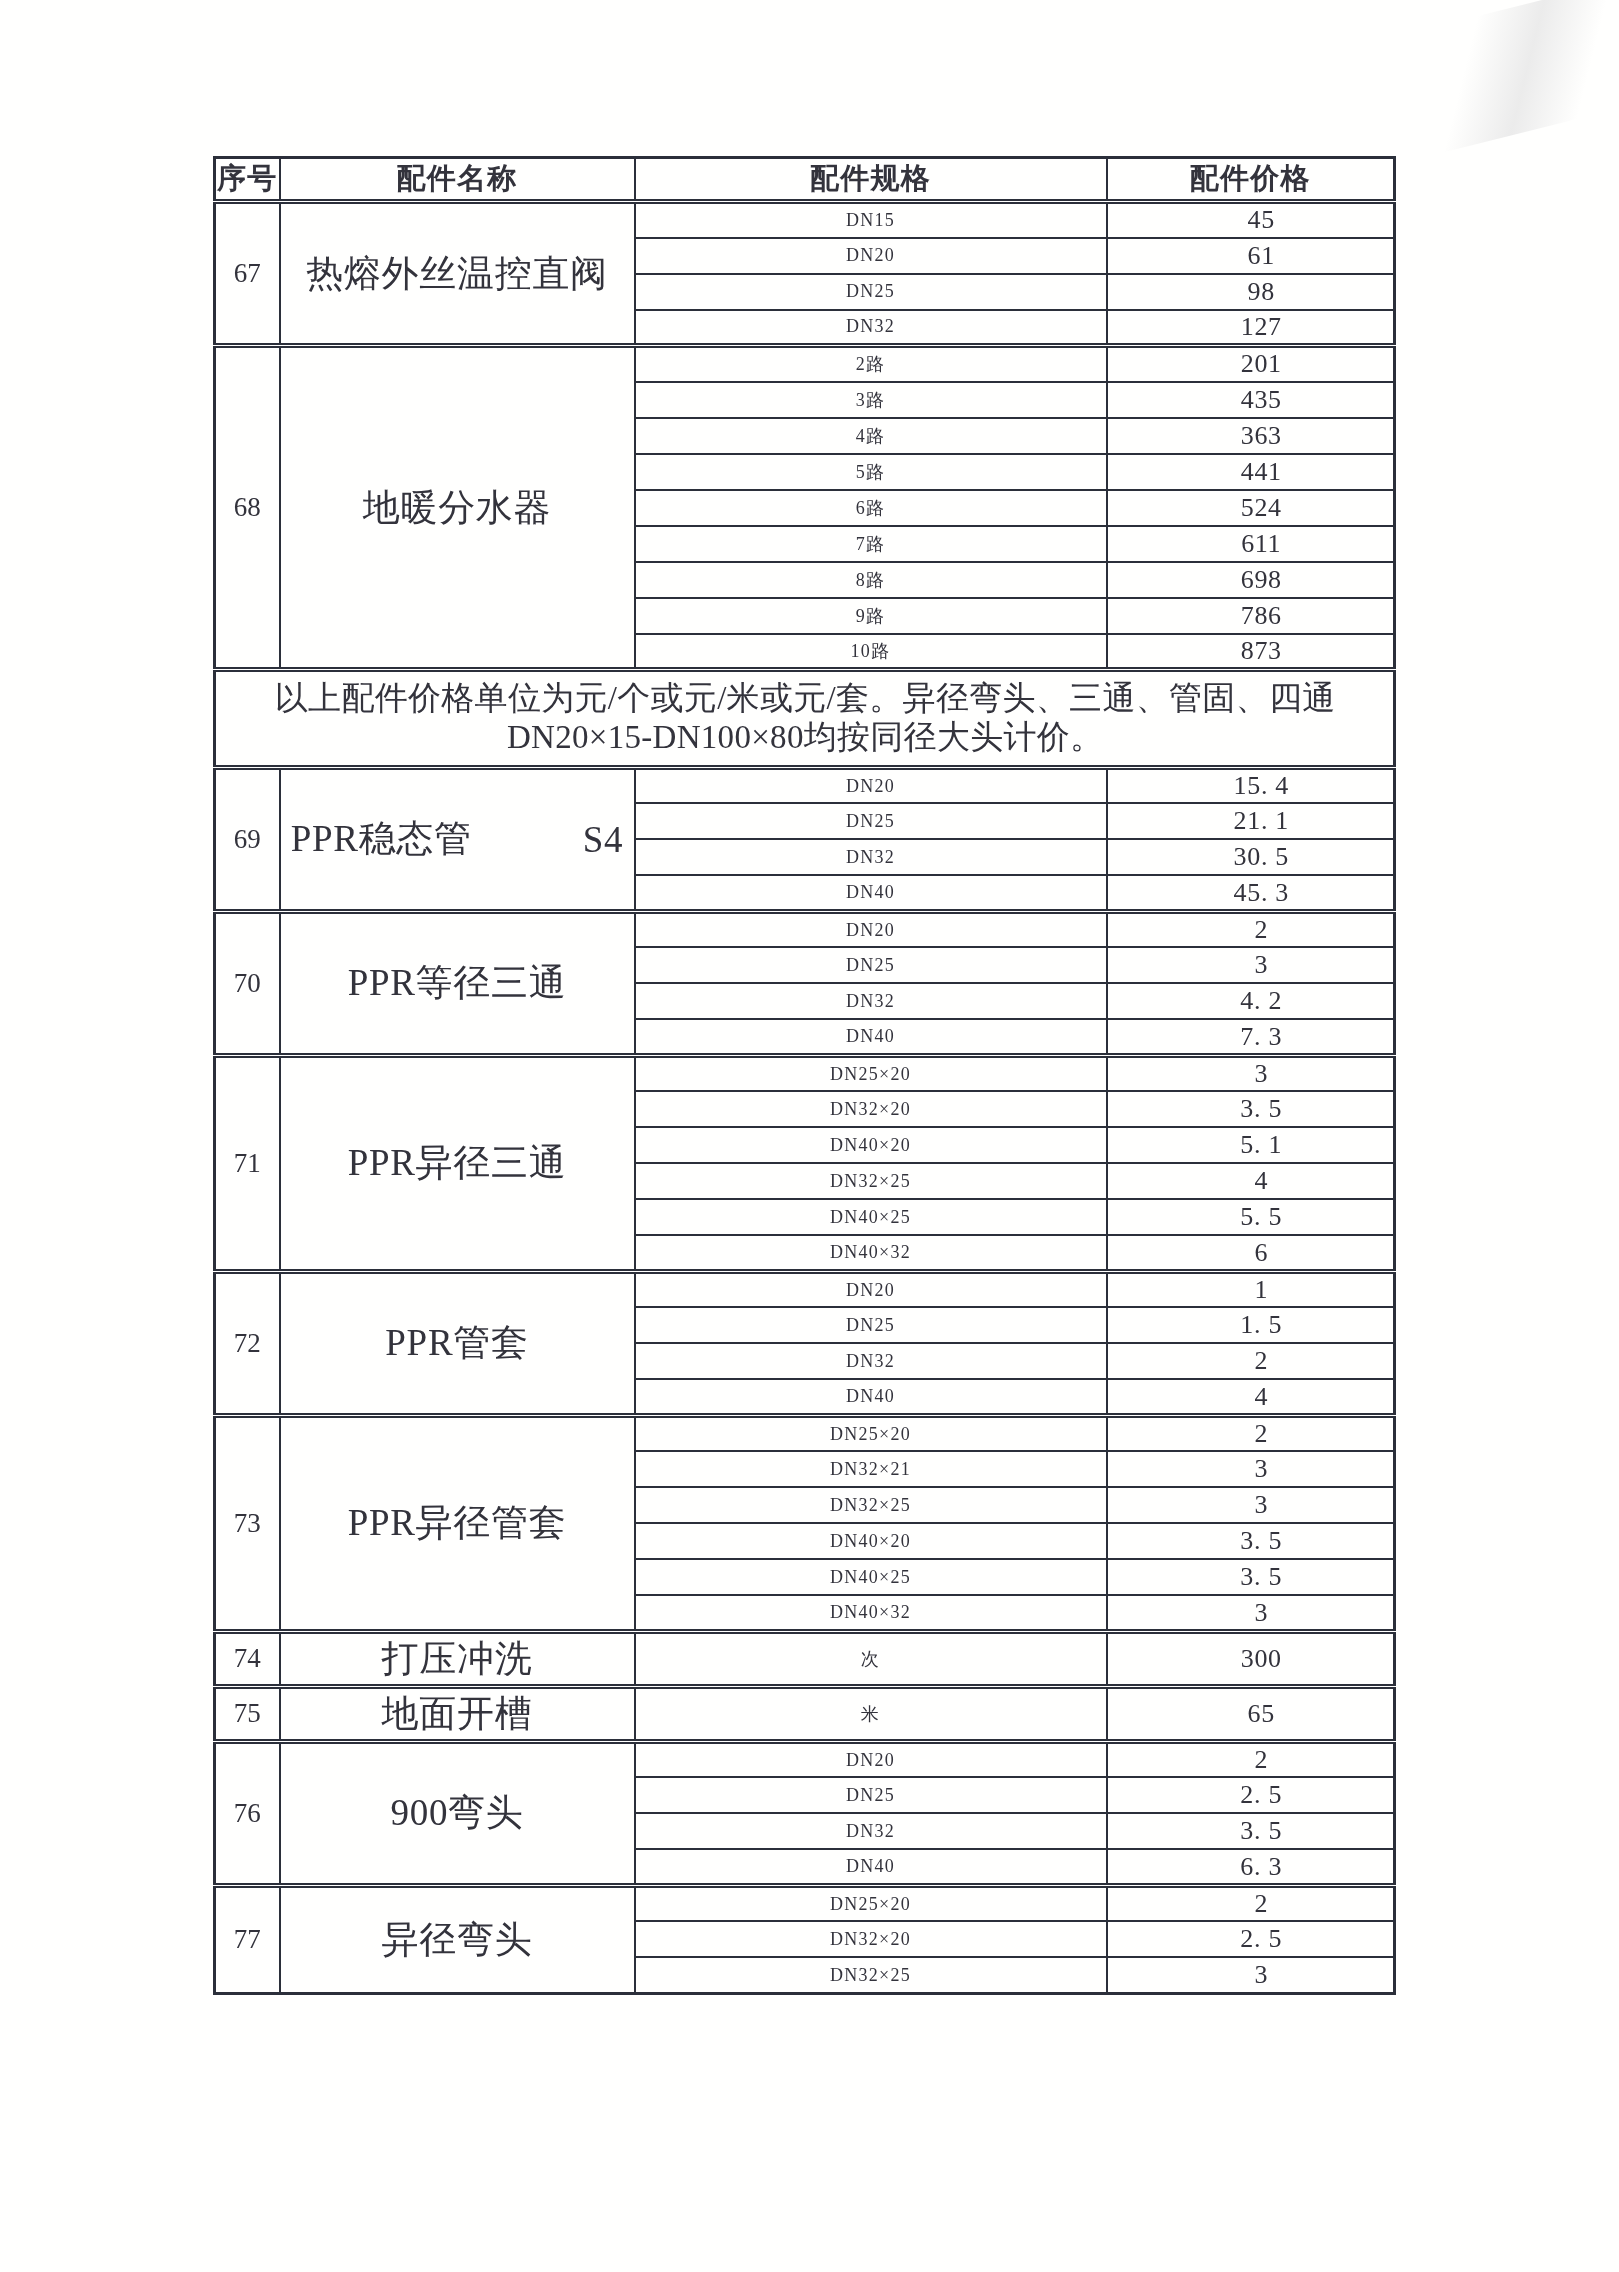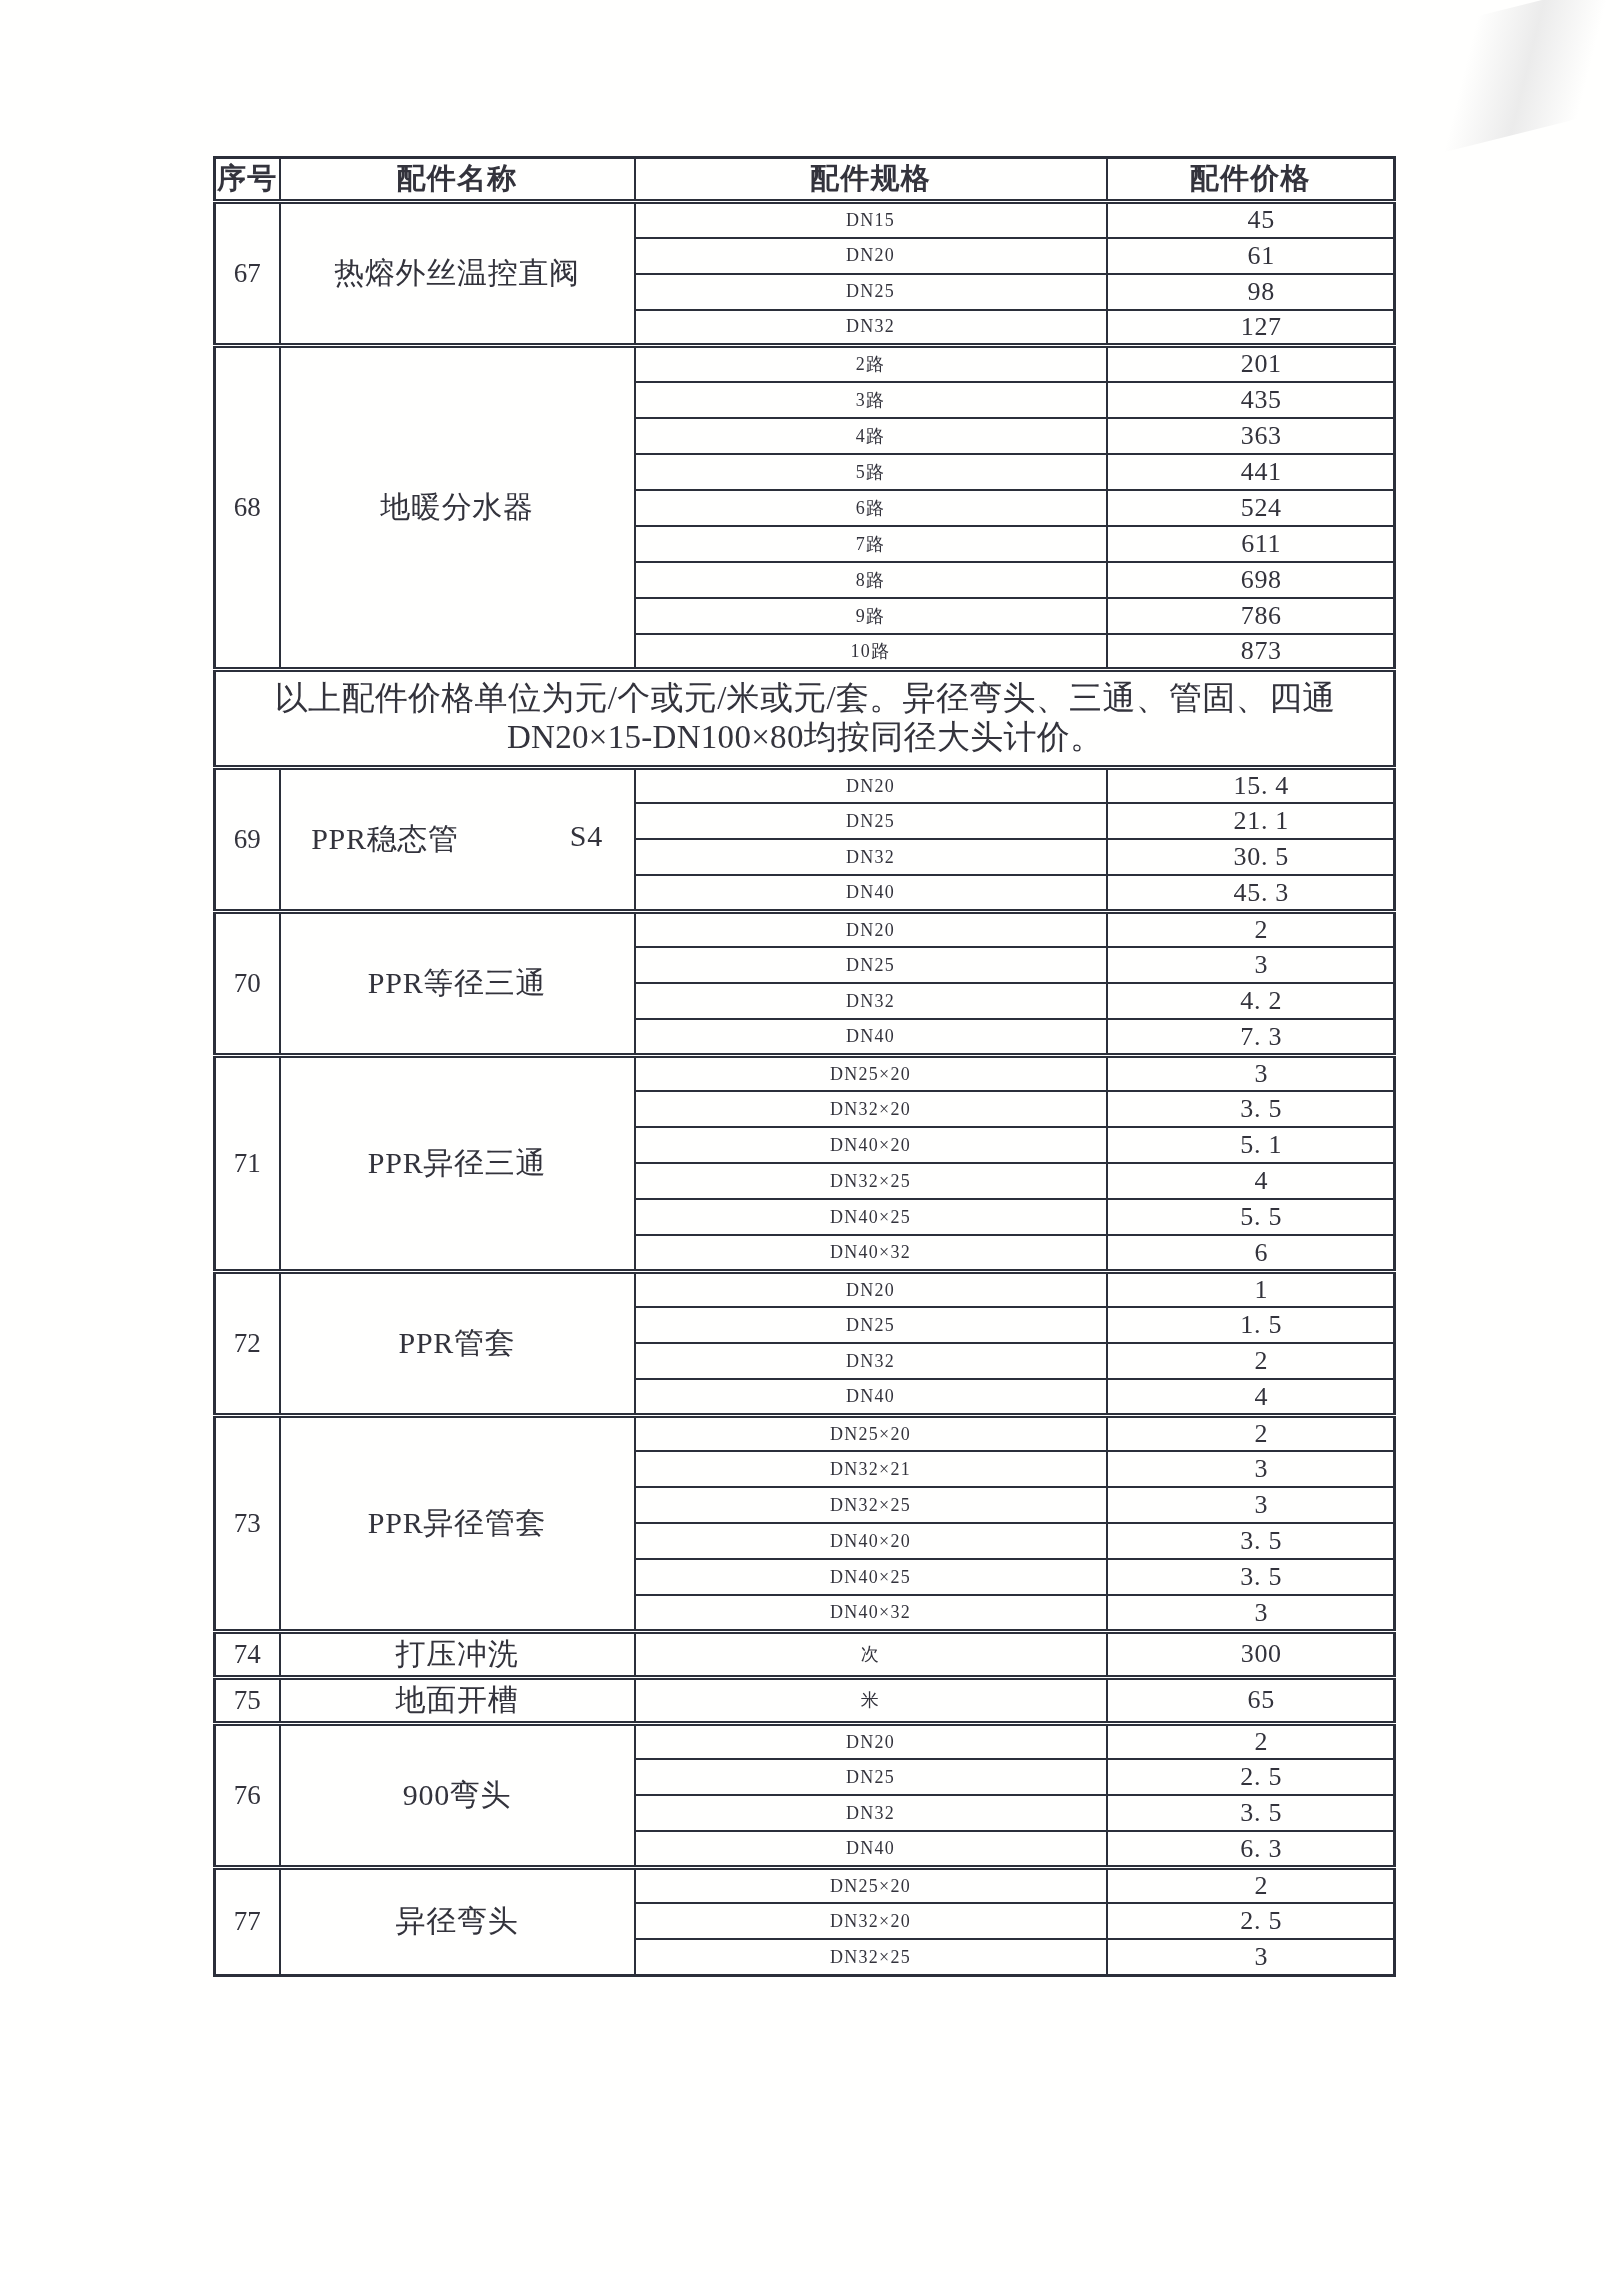--- a/index.html
+++ b/index.html
@@ -57,26 +57,27 @@
     padding: 0;
   }
   tr.spec-row { height: 36px; }
   tr.bs > td { border-top: 5.2px double #2b2f3a; }
   td {
     text-align: center;
     vertical-align: middle;
     padding: 0;
   }
   td.no-cell { font-size: 27px; }
-  td.name-cell { font-size: 30px; letter-spacing: 0.7px; }
+  td.name-cell { font-size: 37px; letter-spacing: 0.7px; }
   td.spec-cell { font-size: 18px; letter-spacing: 1.3px; }
   td.price-cell { font-size: 26px; letter-spacing: 0.7px; padding-left: 22px; }
   .name-split {
     display: flex;
     justify-content: center;
+    align-items: center;
     gap: 111px;
   }
   tr.note-row td {
     height: 85px;
     text-align: center;
     vertical-align: middle;
     font-size: 33px;
     line-height: 1.18;
     letter-spacing: 0.3px;
     padding: 3.9px 6.5px 3.9px 7.8px;

